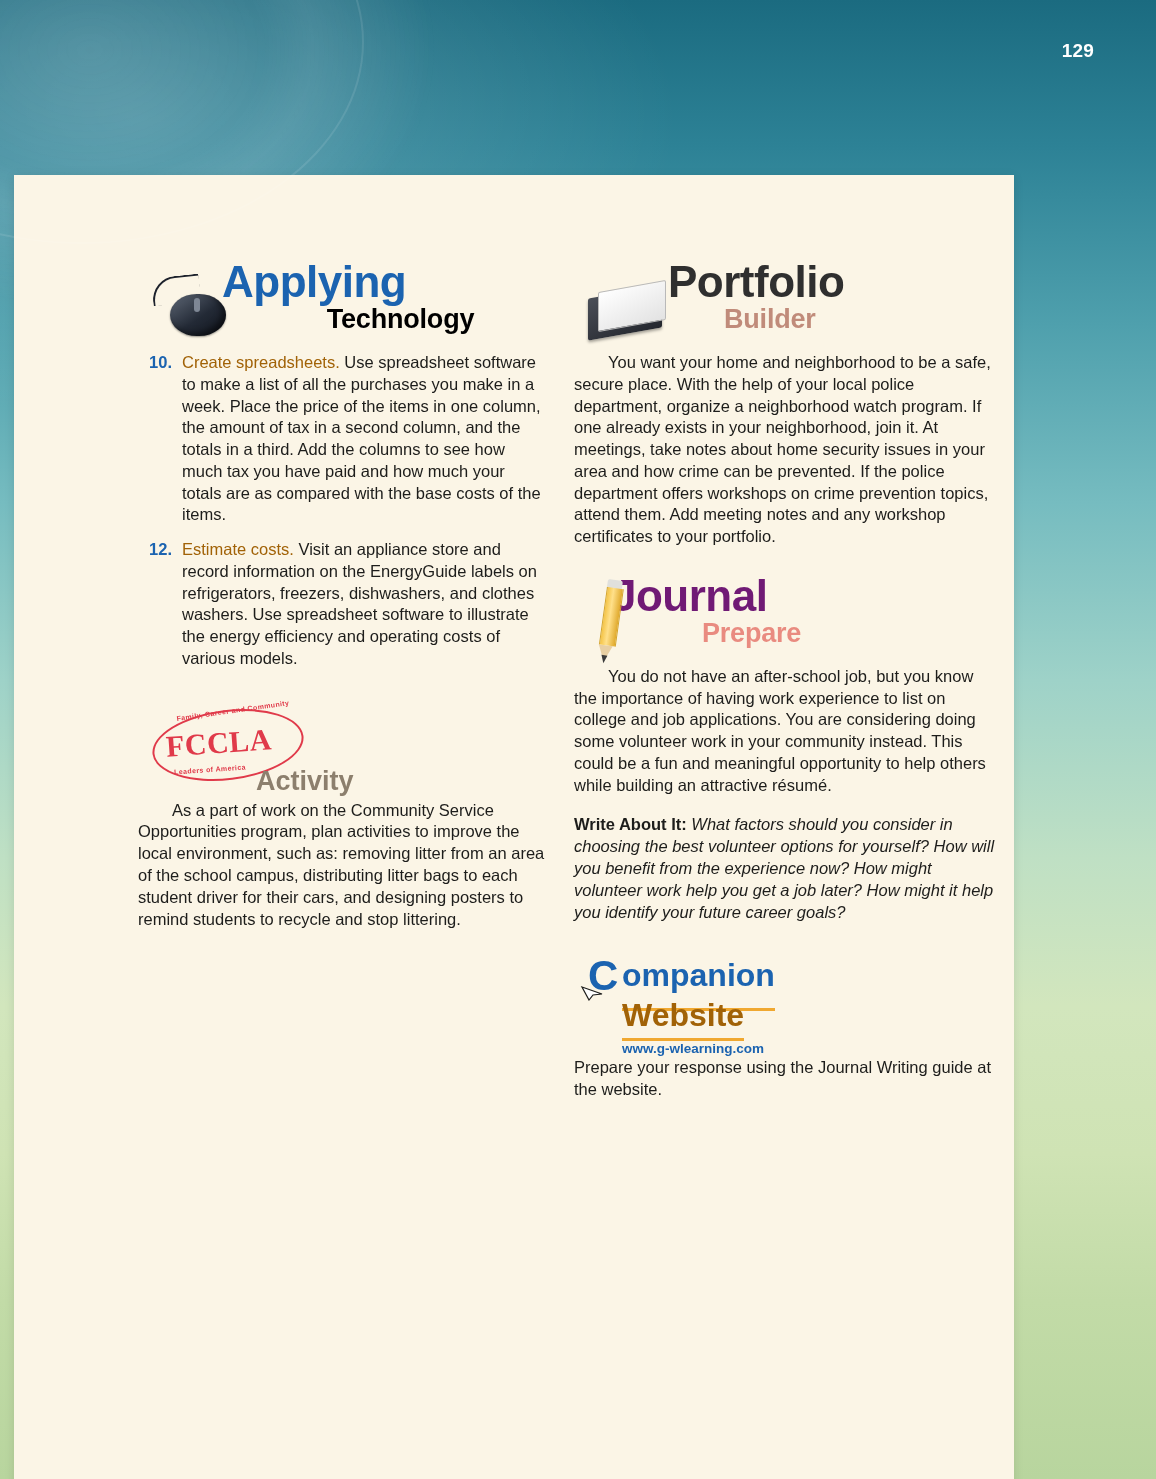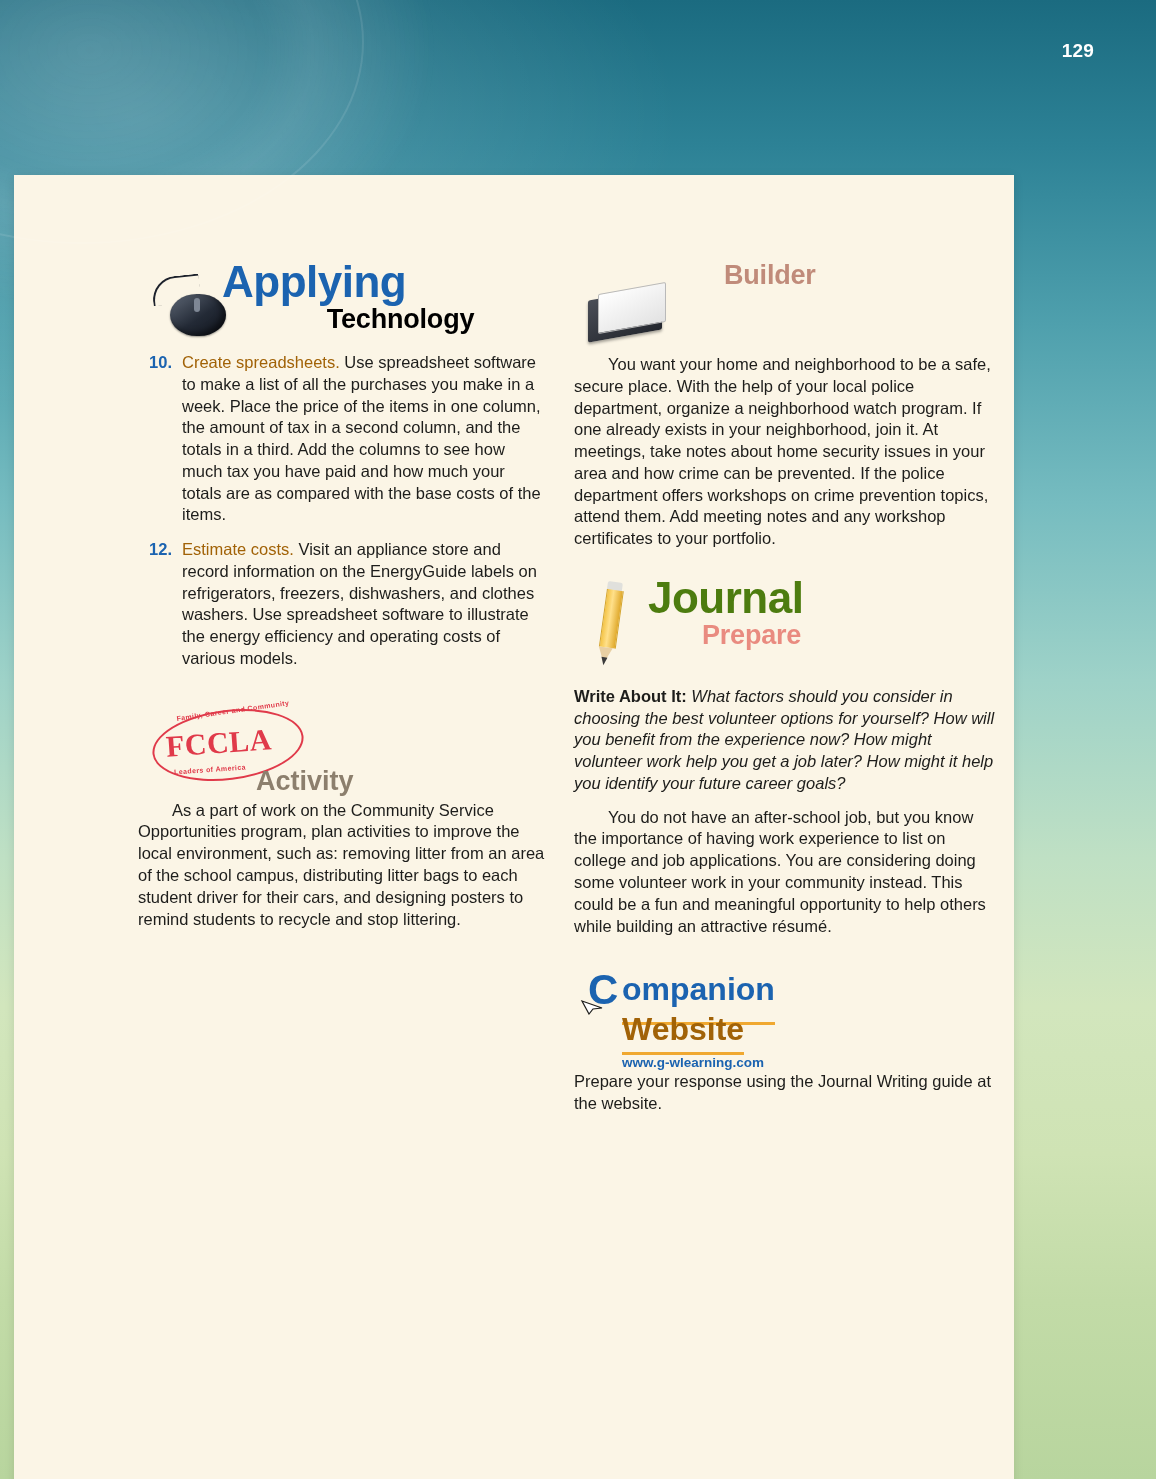--- a/index.html
+++ b/index.html
@@ -196,22 +196,22 @@
     left: 16px; top: 4px;
     width: 66px; height: 38px;
     background: linear-gradient(160deg,#ffffff 0%, #e2e2e2 100%);
     transform: skewY(-10deg);
     border: 1px solid #b9b9b9;
     border-radius: 2px;
   }
 
   
   .journal .head-main {
-    color: #4d7c0f;
-    margin-left: 74px;
+    color: #701a75;
+    margin-left: 38px;
   }
   .journal .head-sub {
     color: #e98b80;
     margin-left: 128px;
     margin-top: 2px;
   }
   .pencil-icon {
     position: absolute;
     left: 18px;
     top: 6px;
@@ -461,39 +461,40 @@
 
       </div>
 
       <div class="col col-right">
 
         <div class="sec-head portfolio">
           <div class="book-icon">
             <div class="cover"></div>
             <div class="pages"></div>
           </div>
+          <div class="head-main">Portfolio</div>
           <div class="head-sub">Builder</div>
         </div>
 
         <p class="body-text para indent">You want your home and neighborhood to be a safe, secure place. With the help of your local police department, organize a neighborhood watch program. If one already exists in your neighborhood, join it. At meetings, take notes about home security issues in your area and how crime can be prevented. If the police department offers workshops on crime prevention topics, attend them. Add meeting notes and any workshop certificates to your portfolio.</p>
 
         <div class="sec-head journal" style="margin-top:26px;">
           <div class="pencil-icon">
             <div class="pencil-eraser"></div>
             <div class="pencil-body"></div>
             <div class="pencil-tip"></div>
             <div class="pencil-lead"></div>
           </div>
           <div class="head-main">Journal</div>
           <div class="head-sub">Prepare</div>
         </div>
 
+        <p class="body-text para indent">You do not have an after-school job, but you know the importance of having work experience to list on college and job applications. You are considering doing some volunteer work in your community instead. This could be a fun and meaningful opportunity to help others while building an attractive résumé.</p>
+
         <p class="body-text para write-block"><span class="write-about-label">Write About It:</span><span class="write-about-text"> What factors should you consider in choosing the best volunteer options for yourself? How will you benefit from the experience now? How might volunteer work help you get a job later? How might it help you identify your future career goals?</span></p>
-
-        <p class="body-text para indent">You do not have an after-school job, but you know the importance of having work experience to list on college and job applications. You are considering doing some volunteer work in your community instead. This could be a fun and meaningful opportunity to help others while building an attractive résumé.</p>
 
         <div class="companion-head">
           <svg class="comp-arrow" viewBox="0 0 26 16">
             <path d="M2 2 L22 9 L13 10 L9 15 Z" fill="#ffffff" stroke="#1d1d1b" stroke-width="1.2"></path>
           </svg>
           <div class="comp-c">C</div>
           <div class="comp-word1">ompanion</div>
           <div class="comp-word2">Website</div>
           <div class="comp-url">www.g-wlearning.com</div>
         </div>

